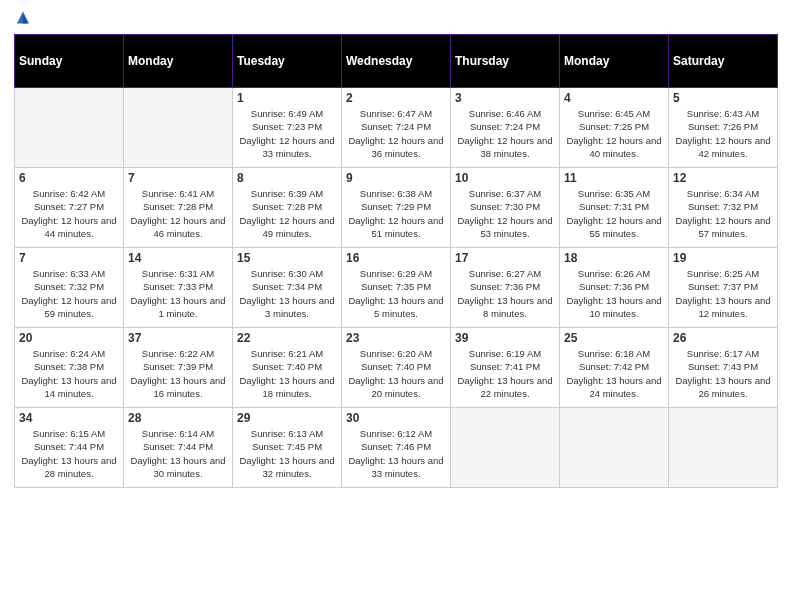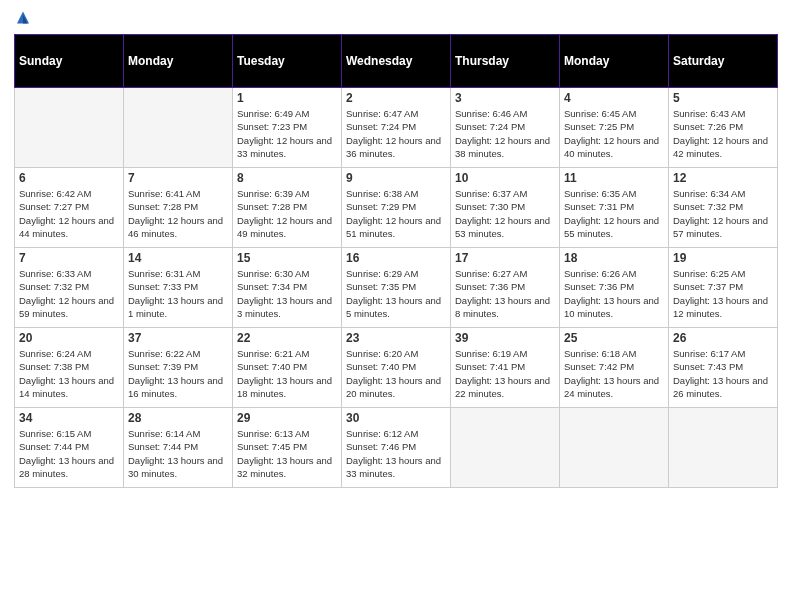--- a/index.html
+++ b/index.html
@@ -83,20 +83,21 @@
       font-size: 12px;
       font-weight: bold;
       color: #333;
       display: block;
       margin-bottom: 2px;
     }
     .day-info {
       font-size: 9.5px;
       color: #333;
       line-height: 1.4;
+      text-align: center;
     }
   </style>
 </head>
 <body>
 
 <div class="page">
   <div class="header">
     <div class="logo">
       <svg class="logo-icon" viewBox="0 0 24 24">
         <polygon points="12,2 20,18 4,18" fill="#2a6abf"></polygon>

